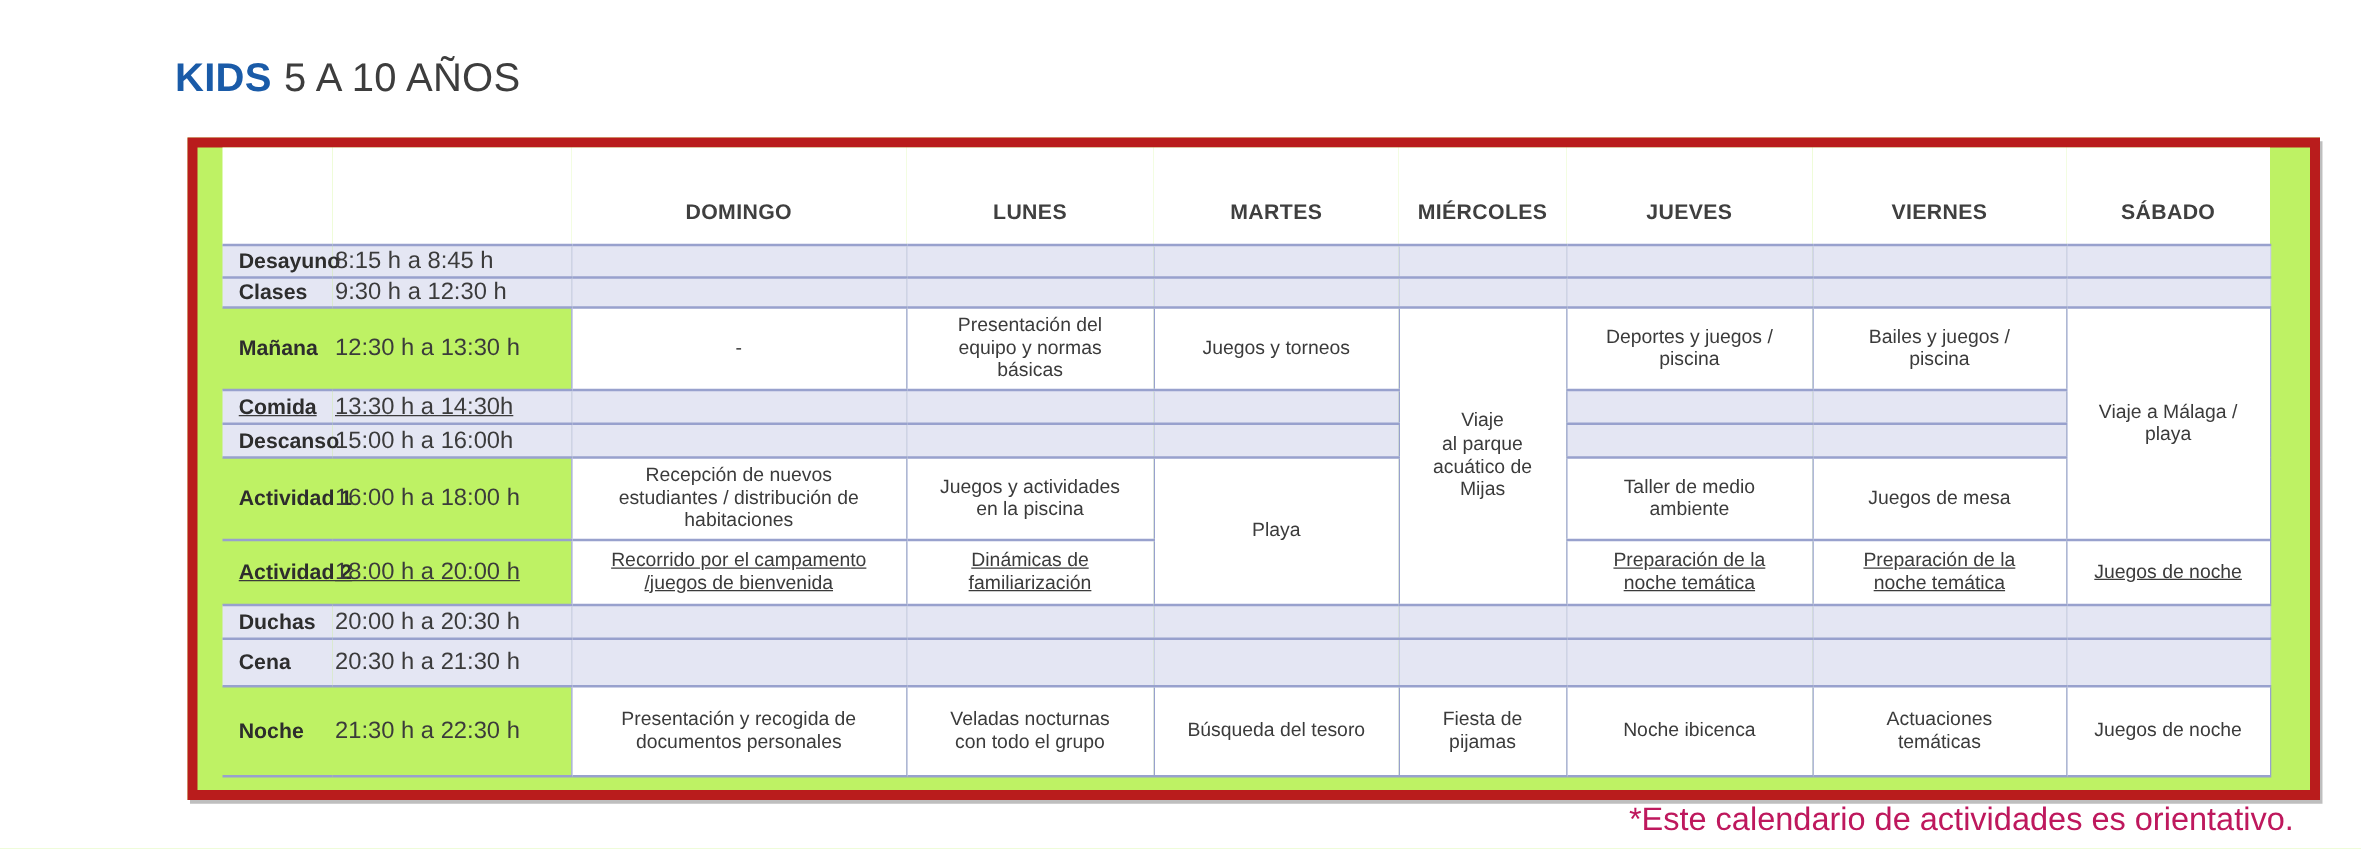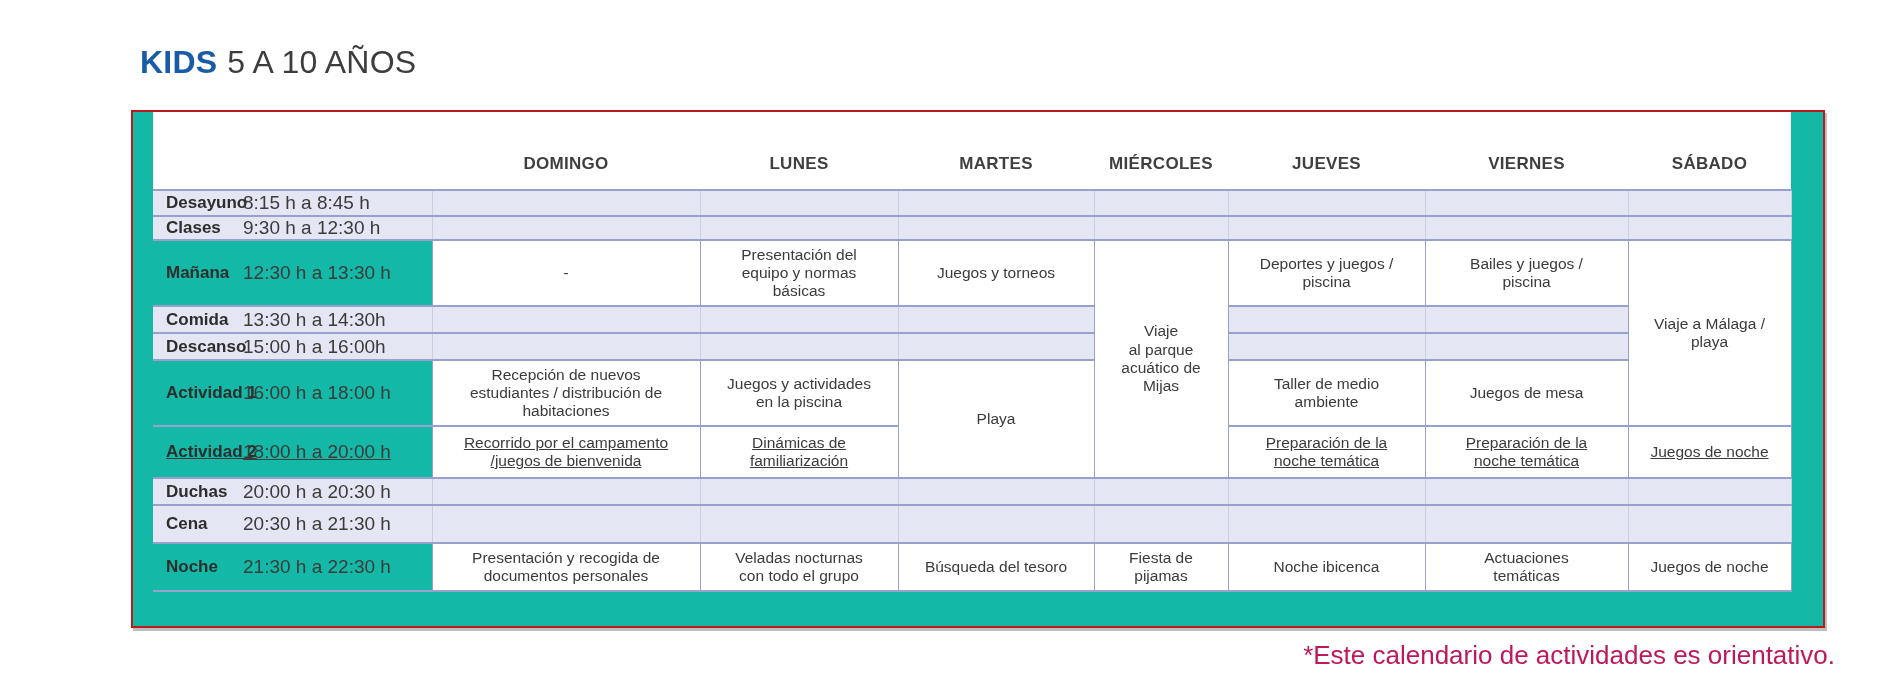--- a/index.html
+++ b/index.html
@@ -8,41 +8,41 @@
     font-family:"Liberation Sans", sans-serif;color:#3b3b3b;overflow:hidden;
   }
   .page-title{
     position:absolute;left:140px;top:44px;white-space:nowrap;
     font-size:32px;letter-spacing:.2px;
   }
   .page-title .brand{color:#1a5ba8;font-weight:bold;margin-top:28px;}
   .page-title .age{color:#3d3d3d;font-weight:400;margin-left:10px;text-align:center;}
 
   .sched-box{
-    position:absolute;left:131px;top:110px;width:1690px;height:514px;
-    border:2px solid #b91c1c;background:#14b8a6;
+    position:absolute;left:150px;top:110px;width:1690px;height:514px;
+    border:8px solid #b91c1c;background:#bef264;
     box-shadow:2px 3px 0 rgba(110,110,110,.45);
   }
   table.sched{
     position:absolute;left:20px;top:0;
     border-collapse:collapse;table-layout:fixed;width:1638px;
   }
   td,th{padding:0;margin:0;font-weight:normal;}
 
   tr.r-hdr{height:78px;}
   tr.r-desayuno{height:26px;}
   tr.r-clases{height:22px;}
   tr.r-manana{height:66px;}
-  tr.r-comida{height:27px;}
+  tr.r-comida{height:27px;text-decoration:underline;}
   tr.r-descanso{height:27px;margin-left:35px;}
   tr.r-act1{height:66px;}
   tr.r-act2{height:52px;text-decoration:underline;}
   tr.r-duchas{height:27px;padding-left:32px;}
   tr.r-cena{height:38px;}
-  tr.r-noche{height:48px;}
+  tr.r-noche{height:72px;}
 
   th.day{
     border:none;background:#fff;vertical-align:bottom;padding-bottom:15px;
     font-weight:bold;font-size:17px;color:#3f3f3f;letter-spacing:.3px;text-align:center;
   }
   th.corner{border:none;background:#fff;}
 
   td{border-top:2px solid #98a1cd;border-bottom:2px solid #98a1cd;}
 
   td.label{

